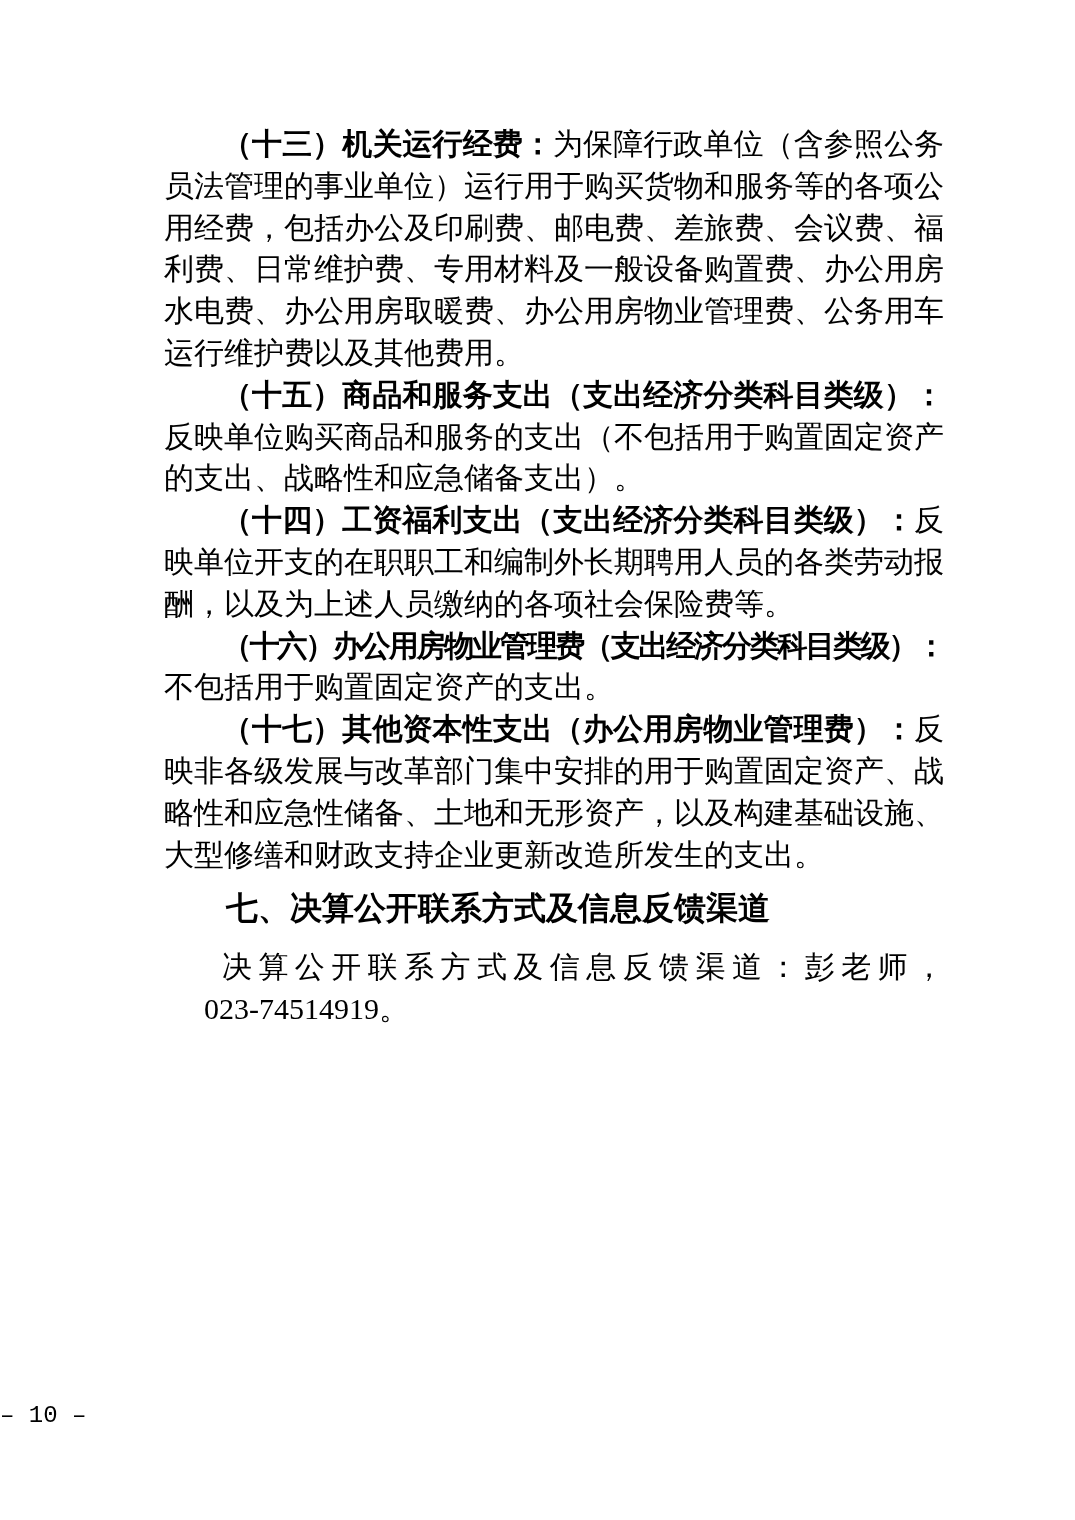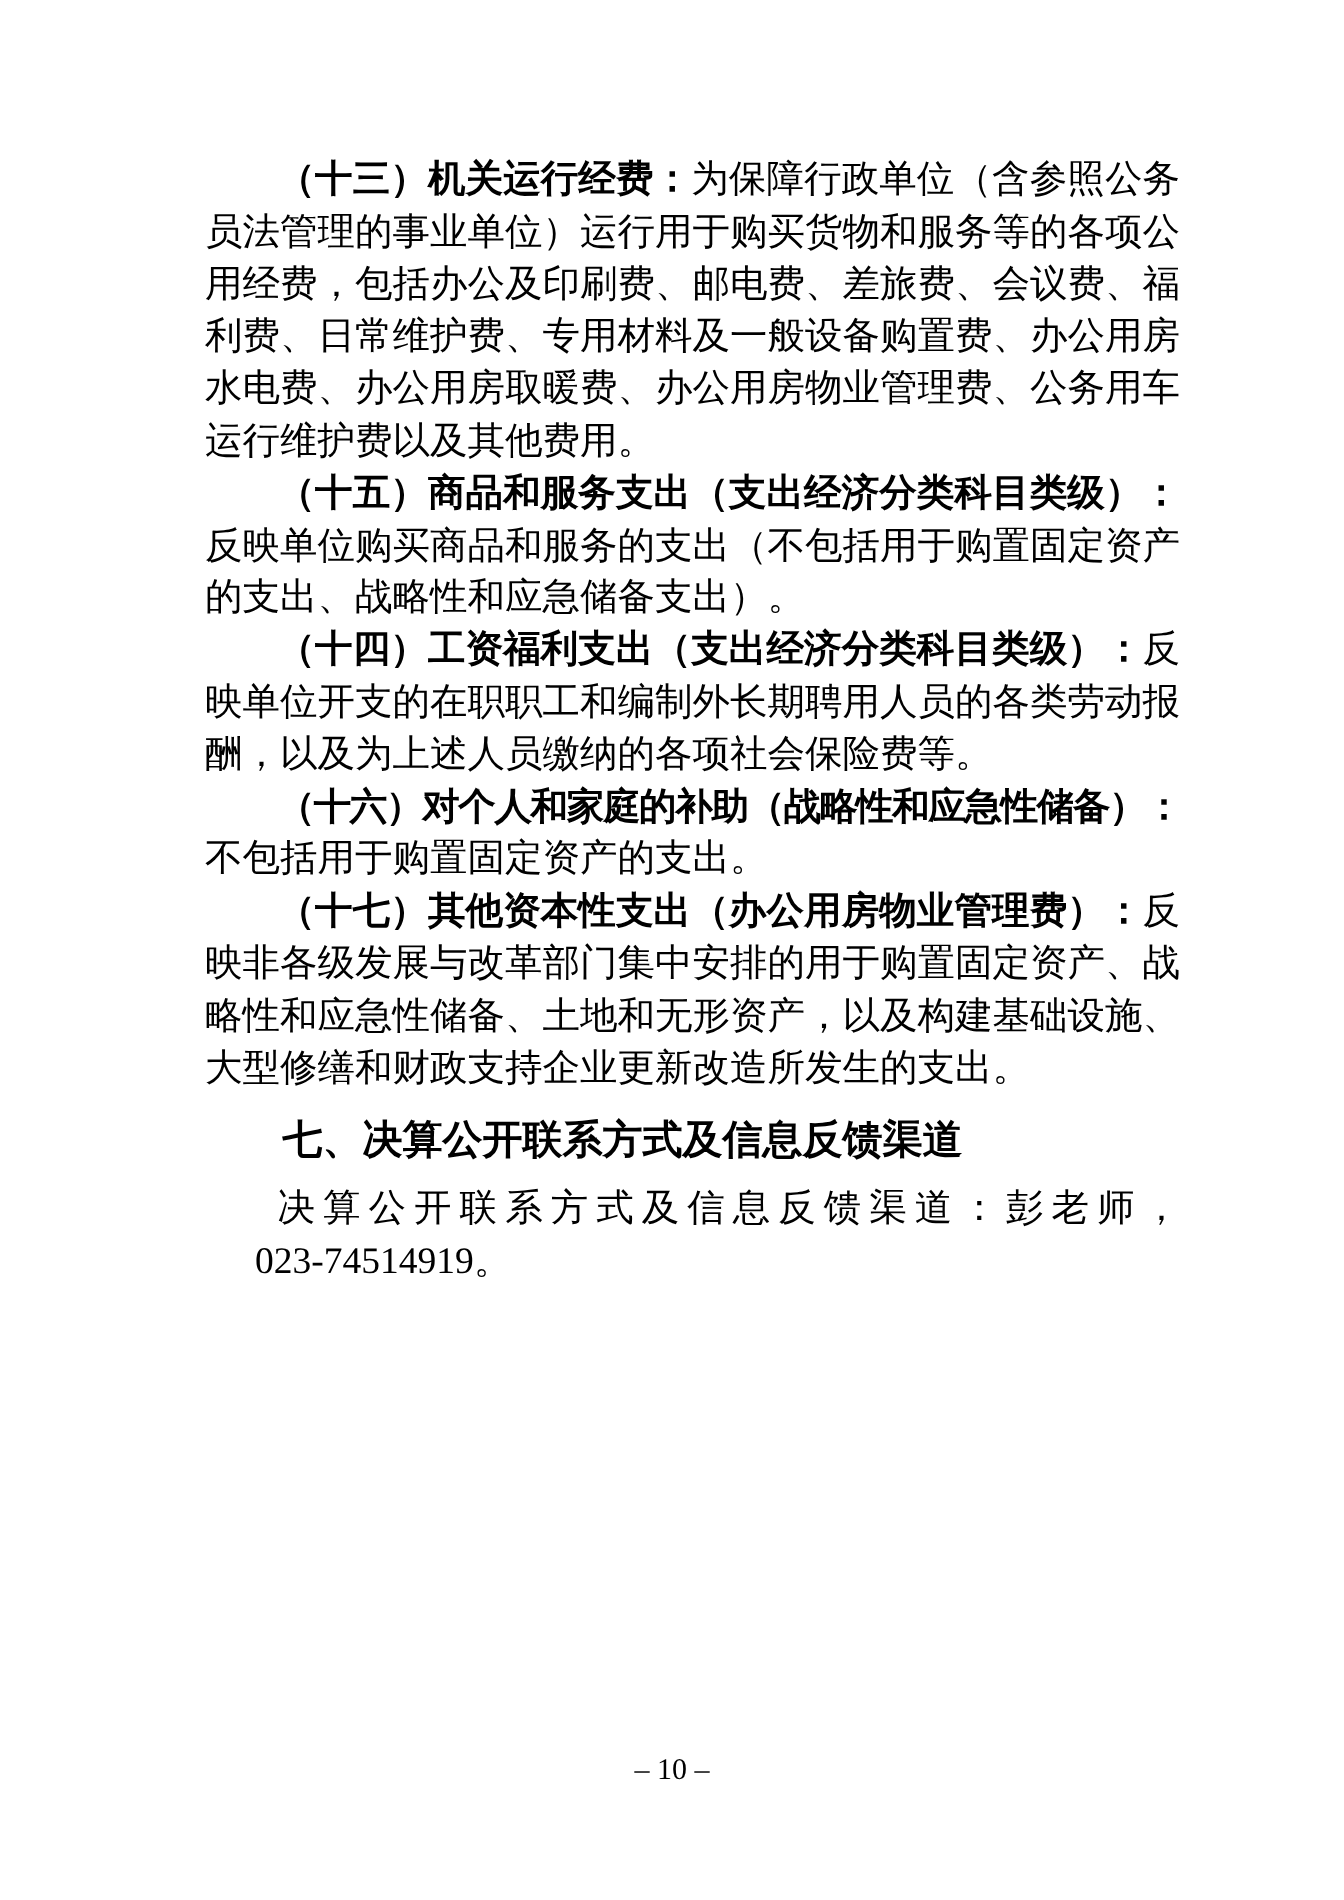--- a/index.html
+++ b/index.html
@@ -23,51 +23,50 @@
     font-size: 30px;
     line-height: 41.8px;
     text-align: justify;
     text-justify: inter-character;
     text-indent: 58px;
   }
   .lead { font-weight: bold; }
   .lead.tight { letter-spacing: -2.3px; }
   .heading {
     margin: 14px 0 13px 0;
-    font-family: Liberation Sans, sans-serif;
+    font-family: Liberation Mono, monospace;
     font-size: 32px;
     line-height: 44px;
     font-weight: bold;
     text-indent: 62px;
   }
   .nowrap { white-space: nowrap; margin-left: 40px; }
   .pagenum {
     position: absolute;
     top: 1402px;
     left: 0;
     width: 100%;
-    text-align: center;
     font-size: 24px;
     line-height: 28px;
-    font-family: Liberation Serif, serif;
+    font-family: Liberation Mono, monospace;
   }
 </style>
 </head>
 <body>
 
 <div class="page">
   <main class="content">
 
     <p class="para"><b class="lead">（十三）机关运行经费：</b><span>为保障行政单位（含参照公务员法管理的事业单位）运行用于购买货物和服务等的各项公用经费，包括办公及印刷费、邮电费、差旅费、会议费、福利费、日常维护费、专用材料及一般设备购置费、办公用房水电费、办公用房取暖费、办公用房物业管理费、公务用车运行维护费以及其他费用。</span></p>
 
     <p class="para"><b class="lead">（十五）商品和服务支出（支出经济分类科目类级）：</b><span>反映单位购买商品和服务的支出（不包括用于购置固定资产的支出、战略性和应急储备支出）。</span></p>
 
     <p class="para"><b class="lead">（十四）工资福利支出（支出经济分类科目类级）：</b><span>反映单位开支的在职职工和编制外长期聘用人员的各类劳动报酬，以及为上述人员缴纳的各项社会保险费等。</span></p>
 
-    <p class="para"><b class="lead tight">（十六）对个人和家庭的补助（战略性和应急性储备）：</b><span>不包括用于购置固定资产的支出。</span></p>
+    <p class="para"><b class="lead tight">（十六）办公用房物业管理费（支出经济分类科目类级）：</b><span>不包括用于购置固定资产的支出。</span></p>
 
     <p class="para"><b class="lead">（十七）其他资本性支出（办公用房物业管理费）：</b><span>反映非各级发展与改革部门集中安排的用于购置固定资产、战略性和应急性储备、土地和无形资产，以及构建基础设施、大型修缮和财政支持企业更新改造所发生的支出。</span></p>
 
     <h2 class="heading">七、决算公开联系方式及信息反馈渠道</h2>
 
     <p class="para"><span>决算公开联系方式及信息反馈渠道：彭老师，</span><span class="nowrap">023-74514919。</span></p>
 
   </main>
 
   <footer class="pagenum">– 10 –</footer>

